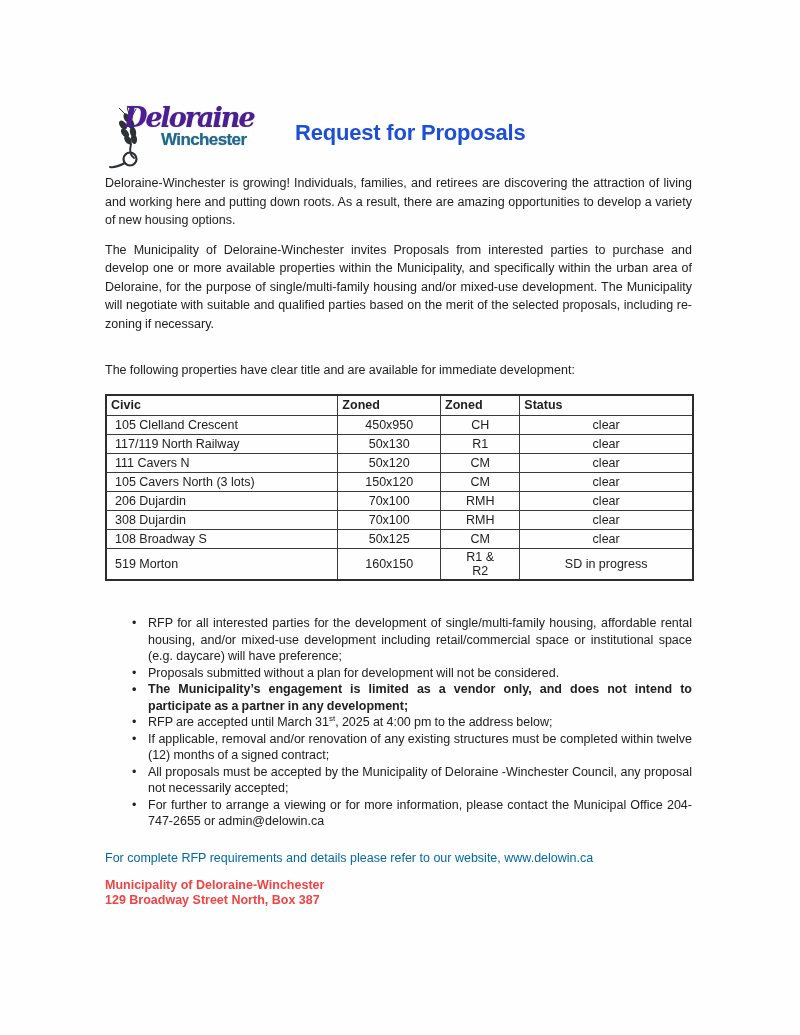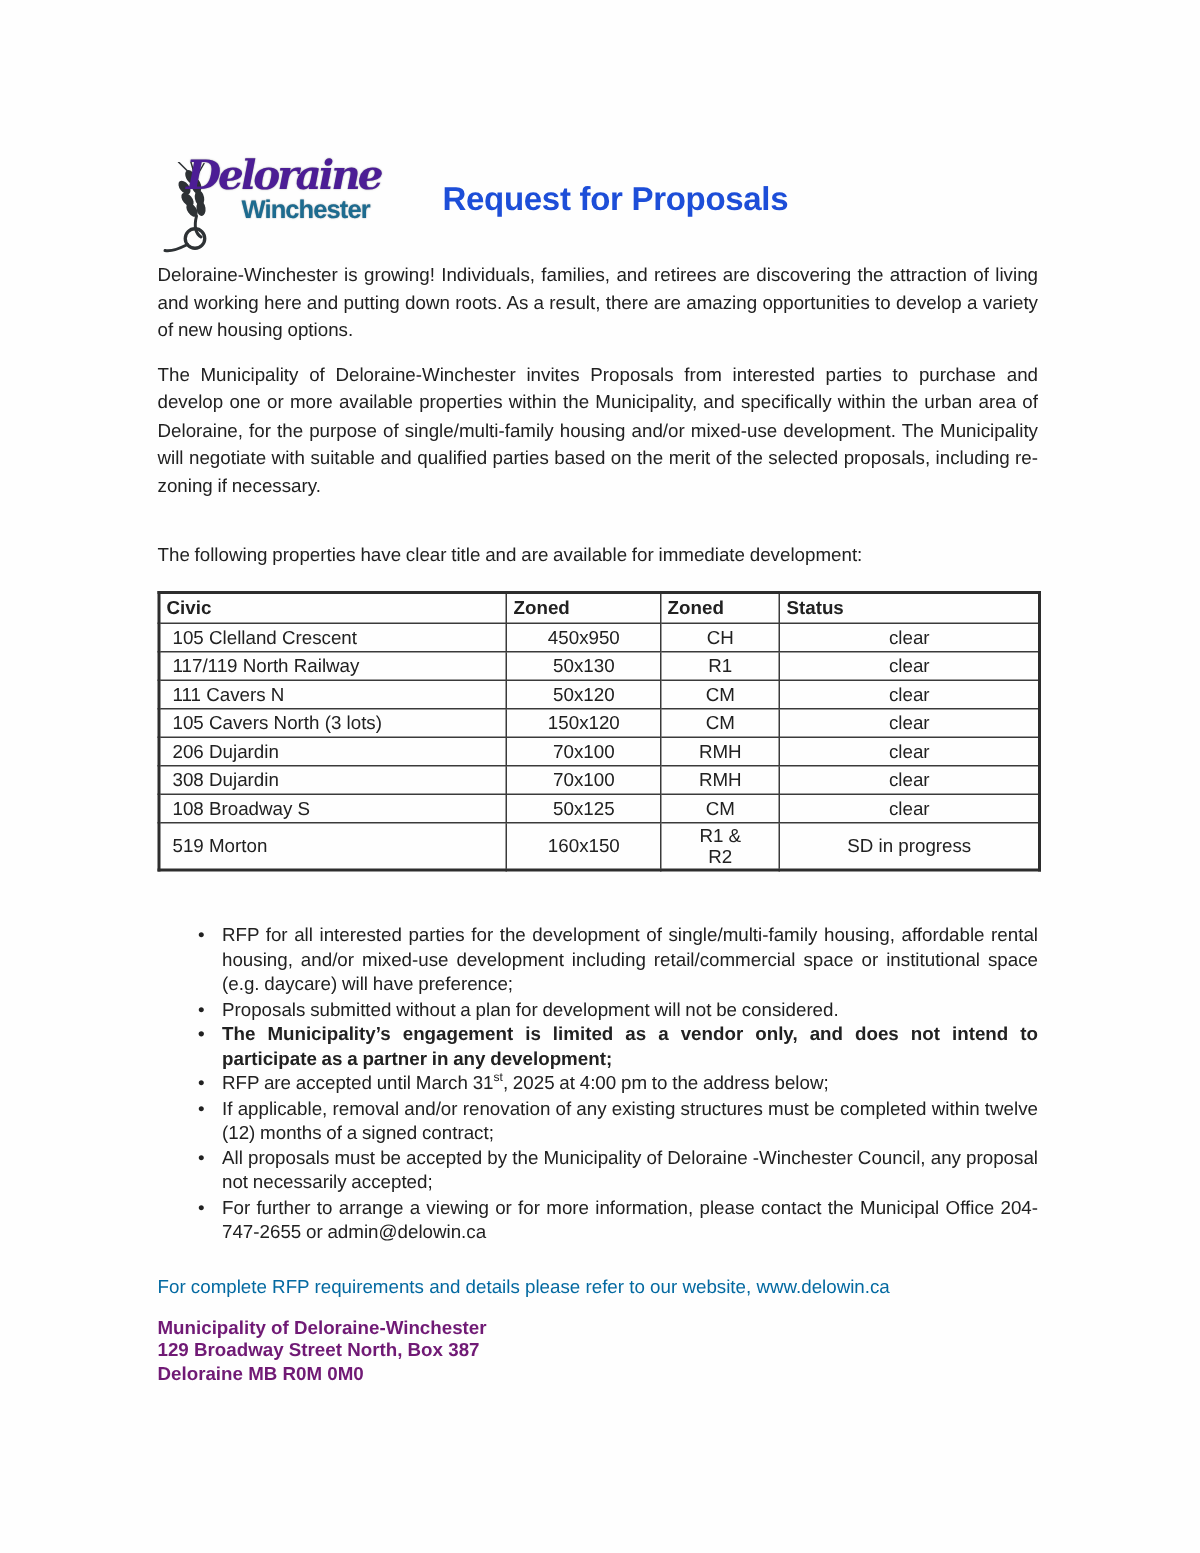--- a/index.html
+++ b/index.html
@@ -66,21 +66,21 @@
   
   .bullet-list { margin-top: 34px; list-style: none; }
   .bullet-item { display: flex; font-size: 12.5px; line-height: 16.5px; color: #212121; }
   .bullet-dot { width: 16px; margin-left: 27px; flex: none; }
   .bullet-text { flex: 1; text-align: justify; word-spacing: -0.3px; }
   .bullet-item.bold { font-weight: bold; }
   .bullet-text sup { font-size: 8px; line-height: 0; }
 
   
   .website-line { font-size: 12.5px; margin-top: 21px; color: #0369a1; }
-  .address-block { margin-top: 13px; font-weight: bold; font-size: 12.5px; line-height: 15.5px; color: #701a75; }
+  .address-block { margin-top: 13px; font-weight: bold; font-size: 12.5px; line-height: 15.5px; color: #ef4444; }
 </style>
 </head>
 <body>
 
 <div class="page">
   <div class="content">
 
     <div class="header">
       <div class="logo">
         <svg class="logo-wheat" width="58" height="62" viewBox="0 0 58 62">
@@ -209,17 +209,16 @@
       <li class="bullet-item">
         <span class="bullet-dot">•</span>
         <span class="bullet-text">For further to arrange a viewing or for more information, please contact the Municipal Office 204-747-2655 or admin@delowin.ca</span>
       </li>
     </ul>
 
     <p class="website-line">For complete RFP requirements and details please refer to our website, www.delowin.ca</p>
     <div class="address-block">
       <div>Municipality of Deloraine-Winchester</div>
       <div>129 Broadway Street North, Box 387</div>
-      <div>Deloraine MB R0M 0M0</div>
     </div>
 
   </div>
 </div>
 
 </body></html>

